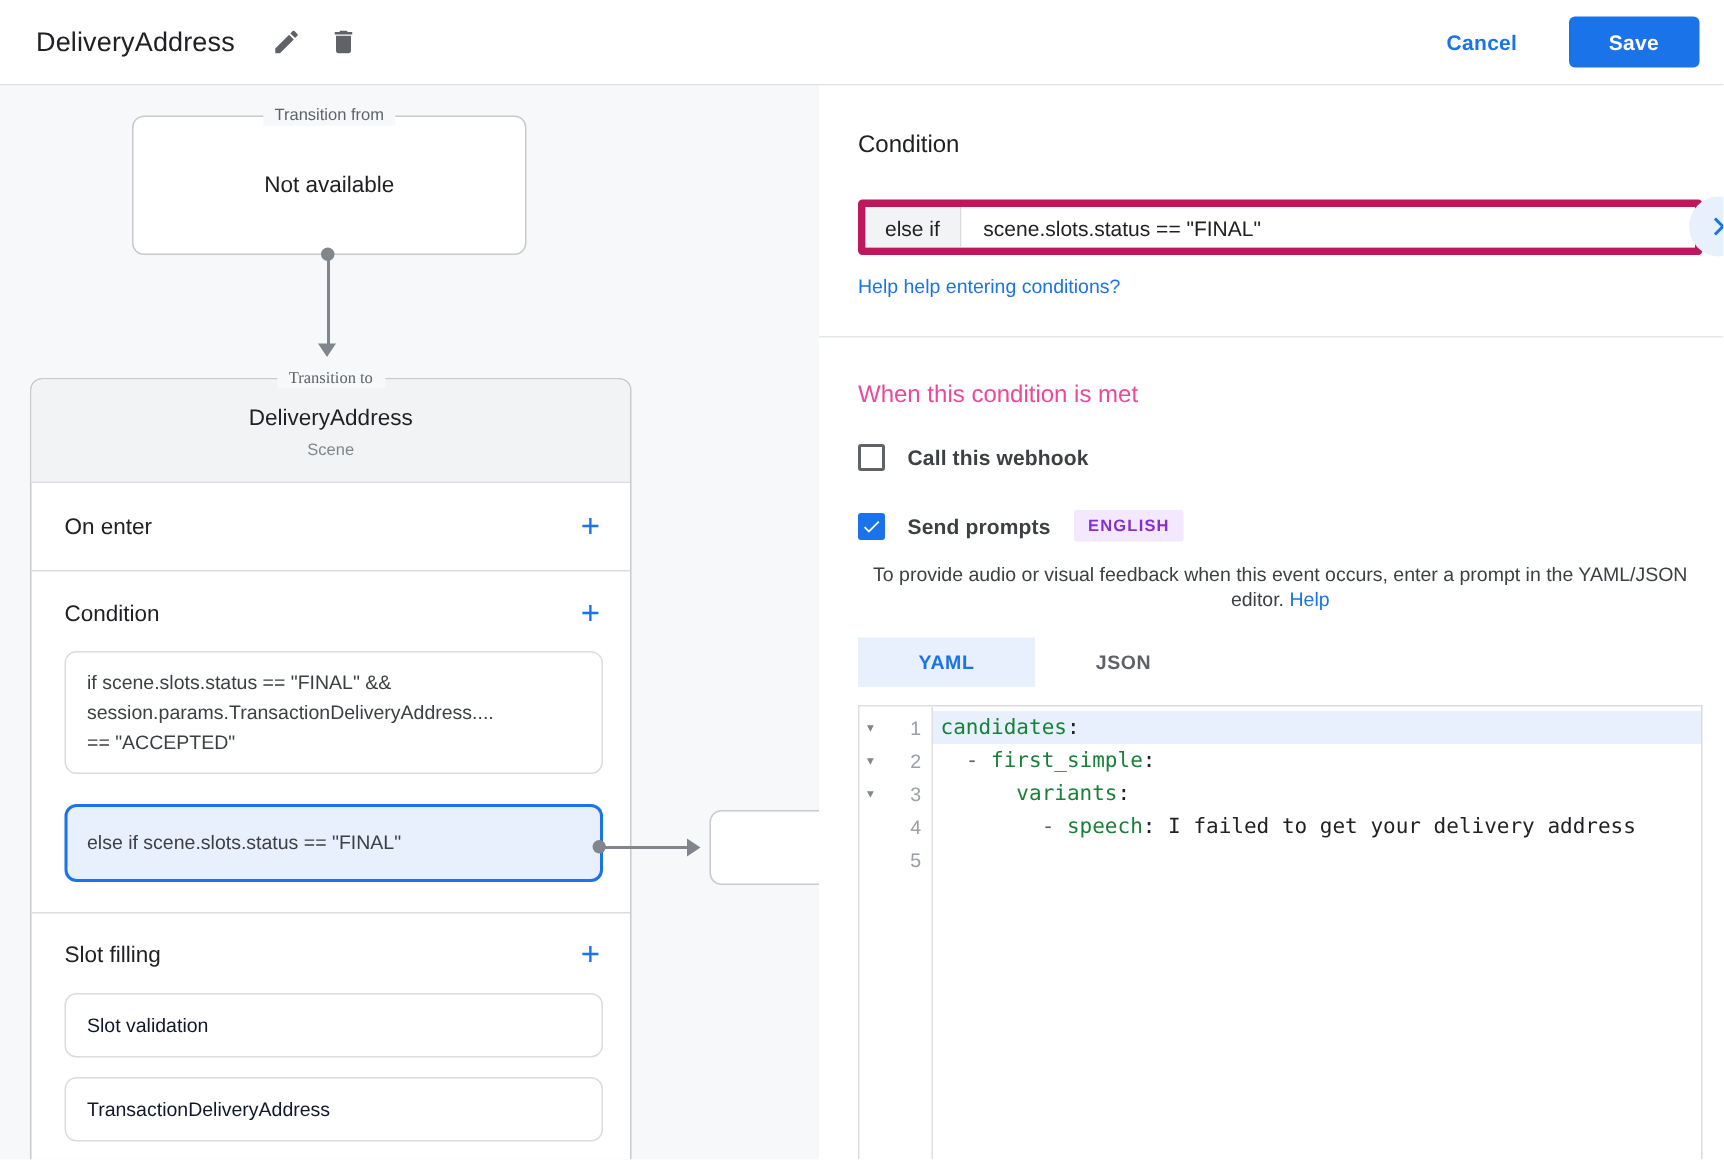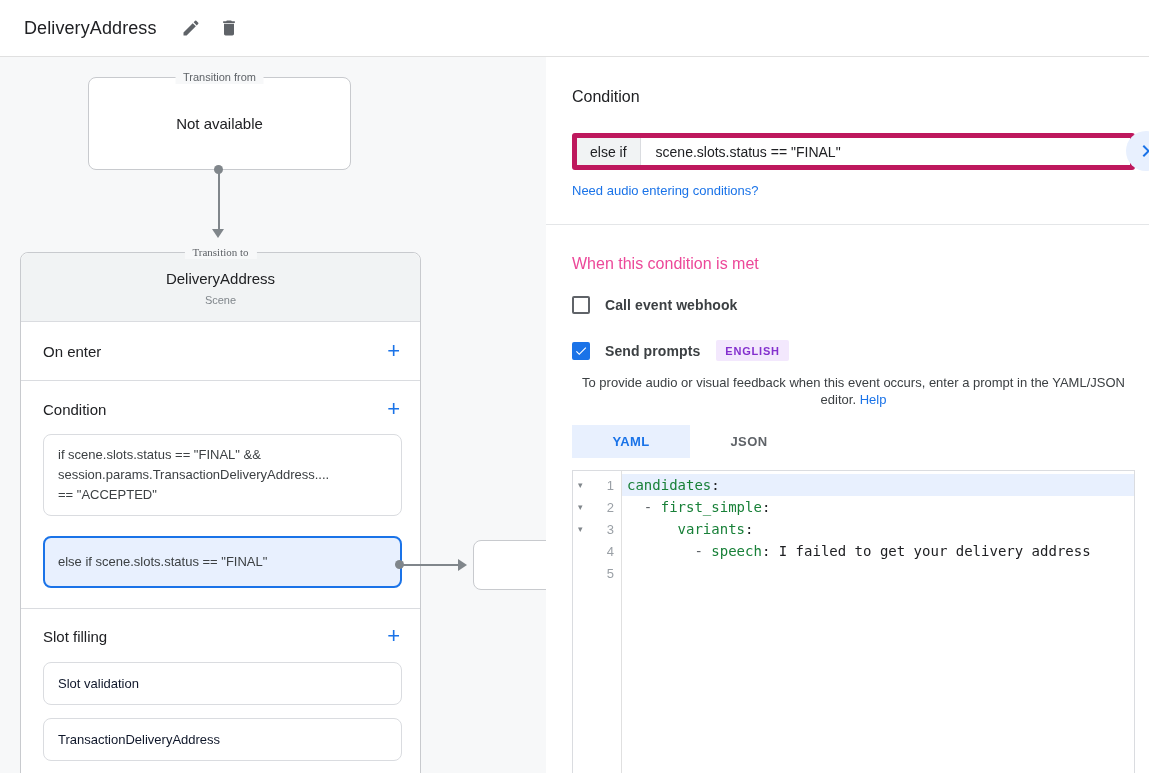--- a/index.html
+++ b/index.html
@@ -94,20 +94,24 @@
         </svg>
     </span>
   </button>
   <button class="icon-btn" style="margin-left:18px;">
     <span style="display:flex;">
       <svg width="20" height="20" viewBox="0 0 24 24" fill="currentColor">
           <path d="M6 19c0 1.1.9 2 2 2h8c1.1 0 2-.9 2-2V7H6v12zM19 4h-3.5l-1-1h-5l-1 1H5v2h14V4z"></path>
         </svg>
     </span>
   </button>
+  <div class="topbar-actions">
+    <button class="cancel-btn">Cancel</button>
+    <button class="save-btn">Save</button>
+  </div>
 </header>
 
 <div class="main">
 
   <div class="left-panel">
 
     <div class="tf-box">
       <span class="box-legend">Transition from</span>
       <div class="tf-value">Not available</div>
     </div>
@@ -163,31 +167,31 @@
           </svg>
       </span>
     </button>
 
     <h1 class="panel-heading">Condition</h1>
 
     <div class="cond-row">
       <div class="cond-prefix">else if</div>
       <input class="cond-input" type="text" value="scene.slots.status == &quot;FINAL&quot;" style="">
     </div>
-    <a class="help-link">Need audio entering conditions?</a>
+    <a class="help-link">Help help entering conditions?</a>
 
     <div class="divider"></div>
 
     <h2 class="when-heading">When this condition is met</h2>
 
     <div class="check-row">
       <span class="checkbox">
         
       </span>
-      <span class="check-label">Call event webhook</span>
+      <span class="check-label">Call this webhook</span>
     </div>
 
     <div class="check-row" style="margin-top:26px;">
       <span class="checkbox checked">
         <svg width="14" height="14" viewBox="0 0 24 24" fill="#fff">
             <path d="M9 16.17L4.83 12l-1.42 1.41L9 19 21 7l-1.41-1.41z"></path>
           </svg>
       </span>
       <span class="check-label">Send prompts</span>
       <span class="lang-badge">ENGLISH</span>

